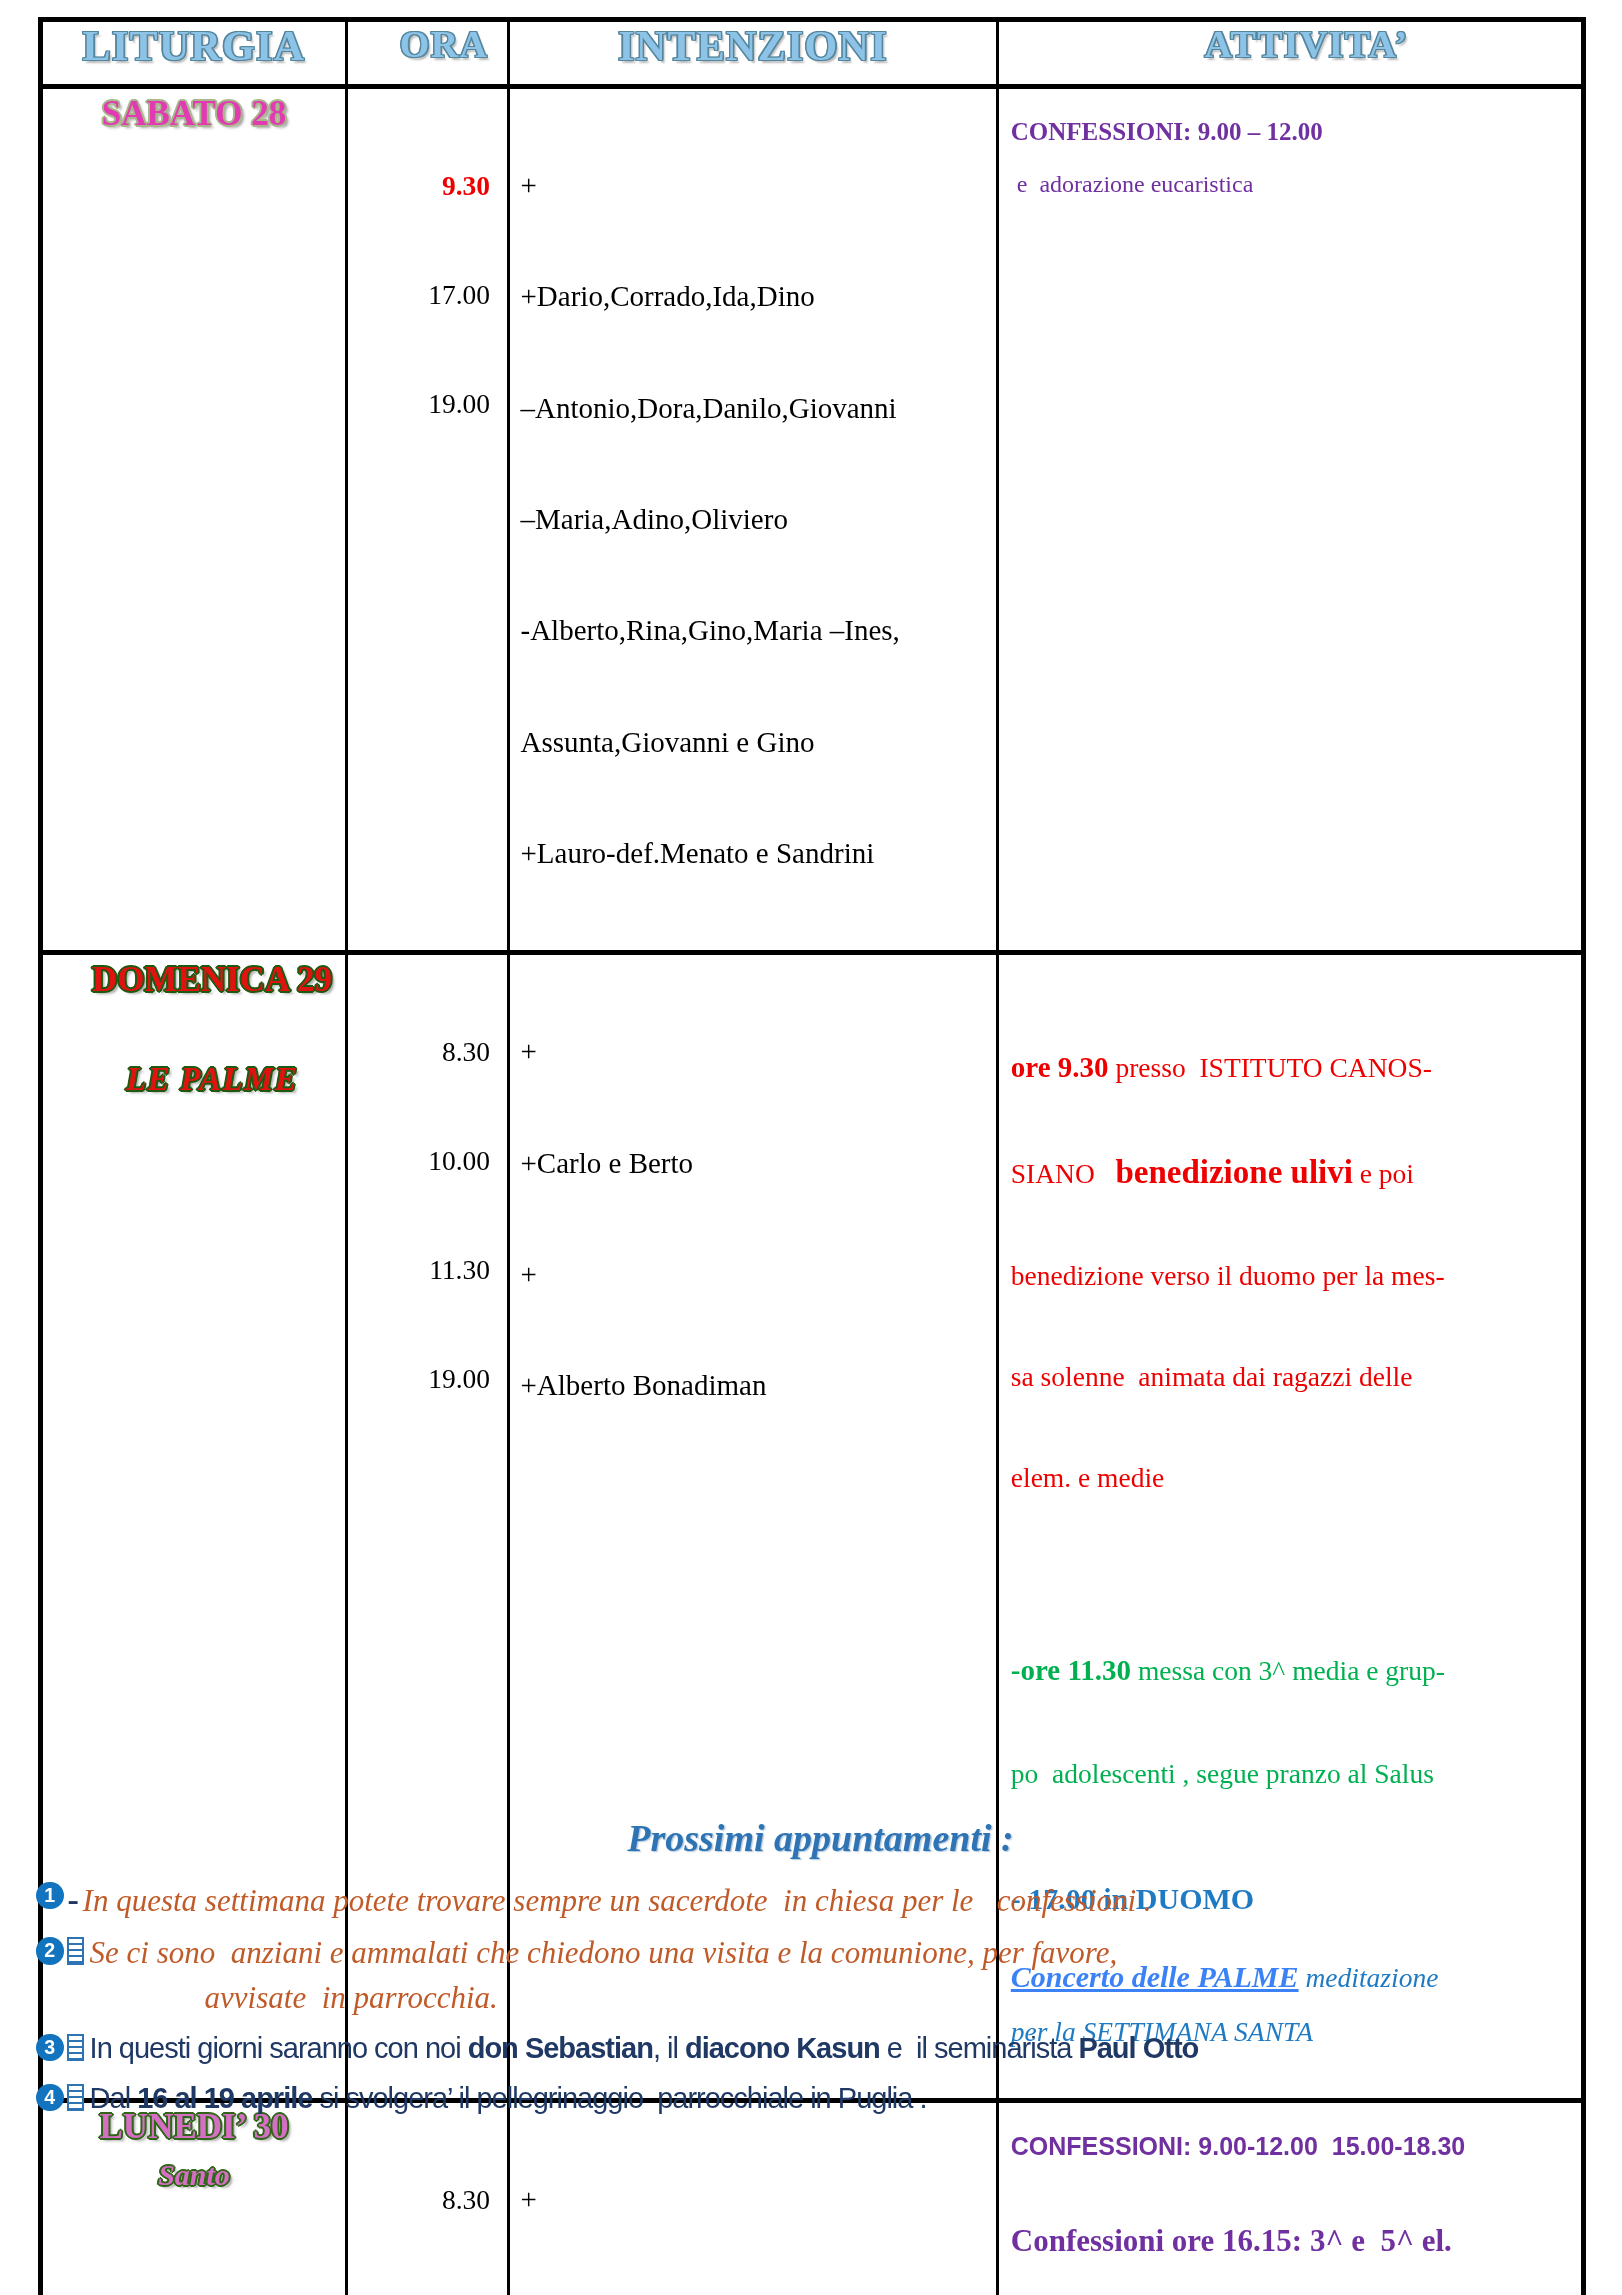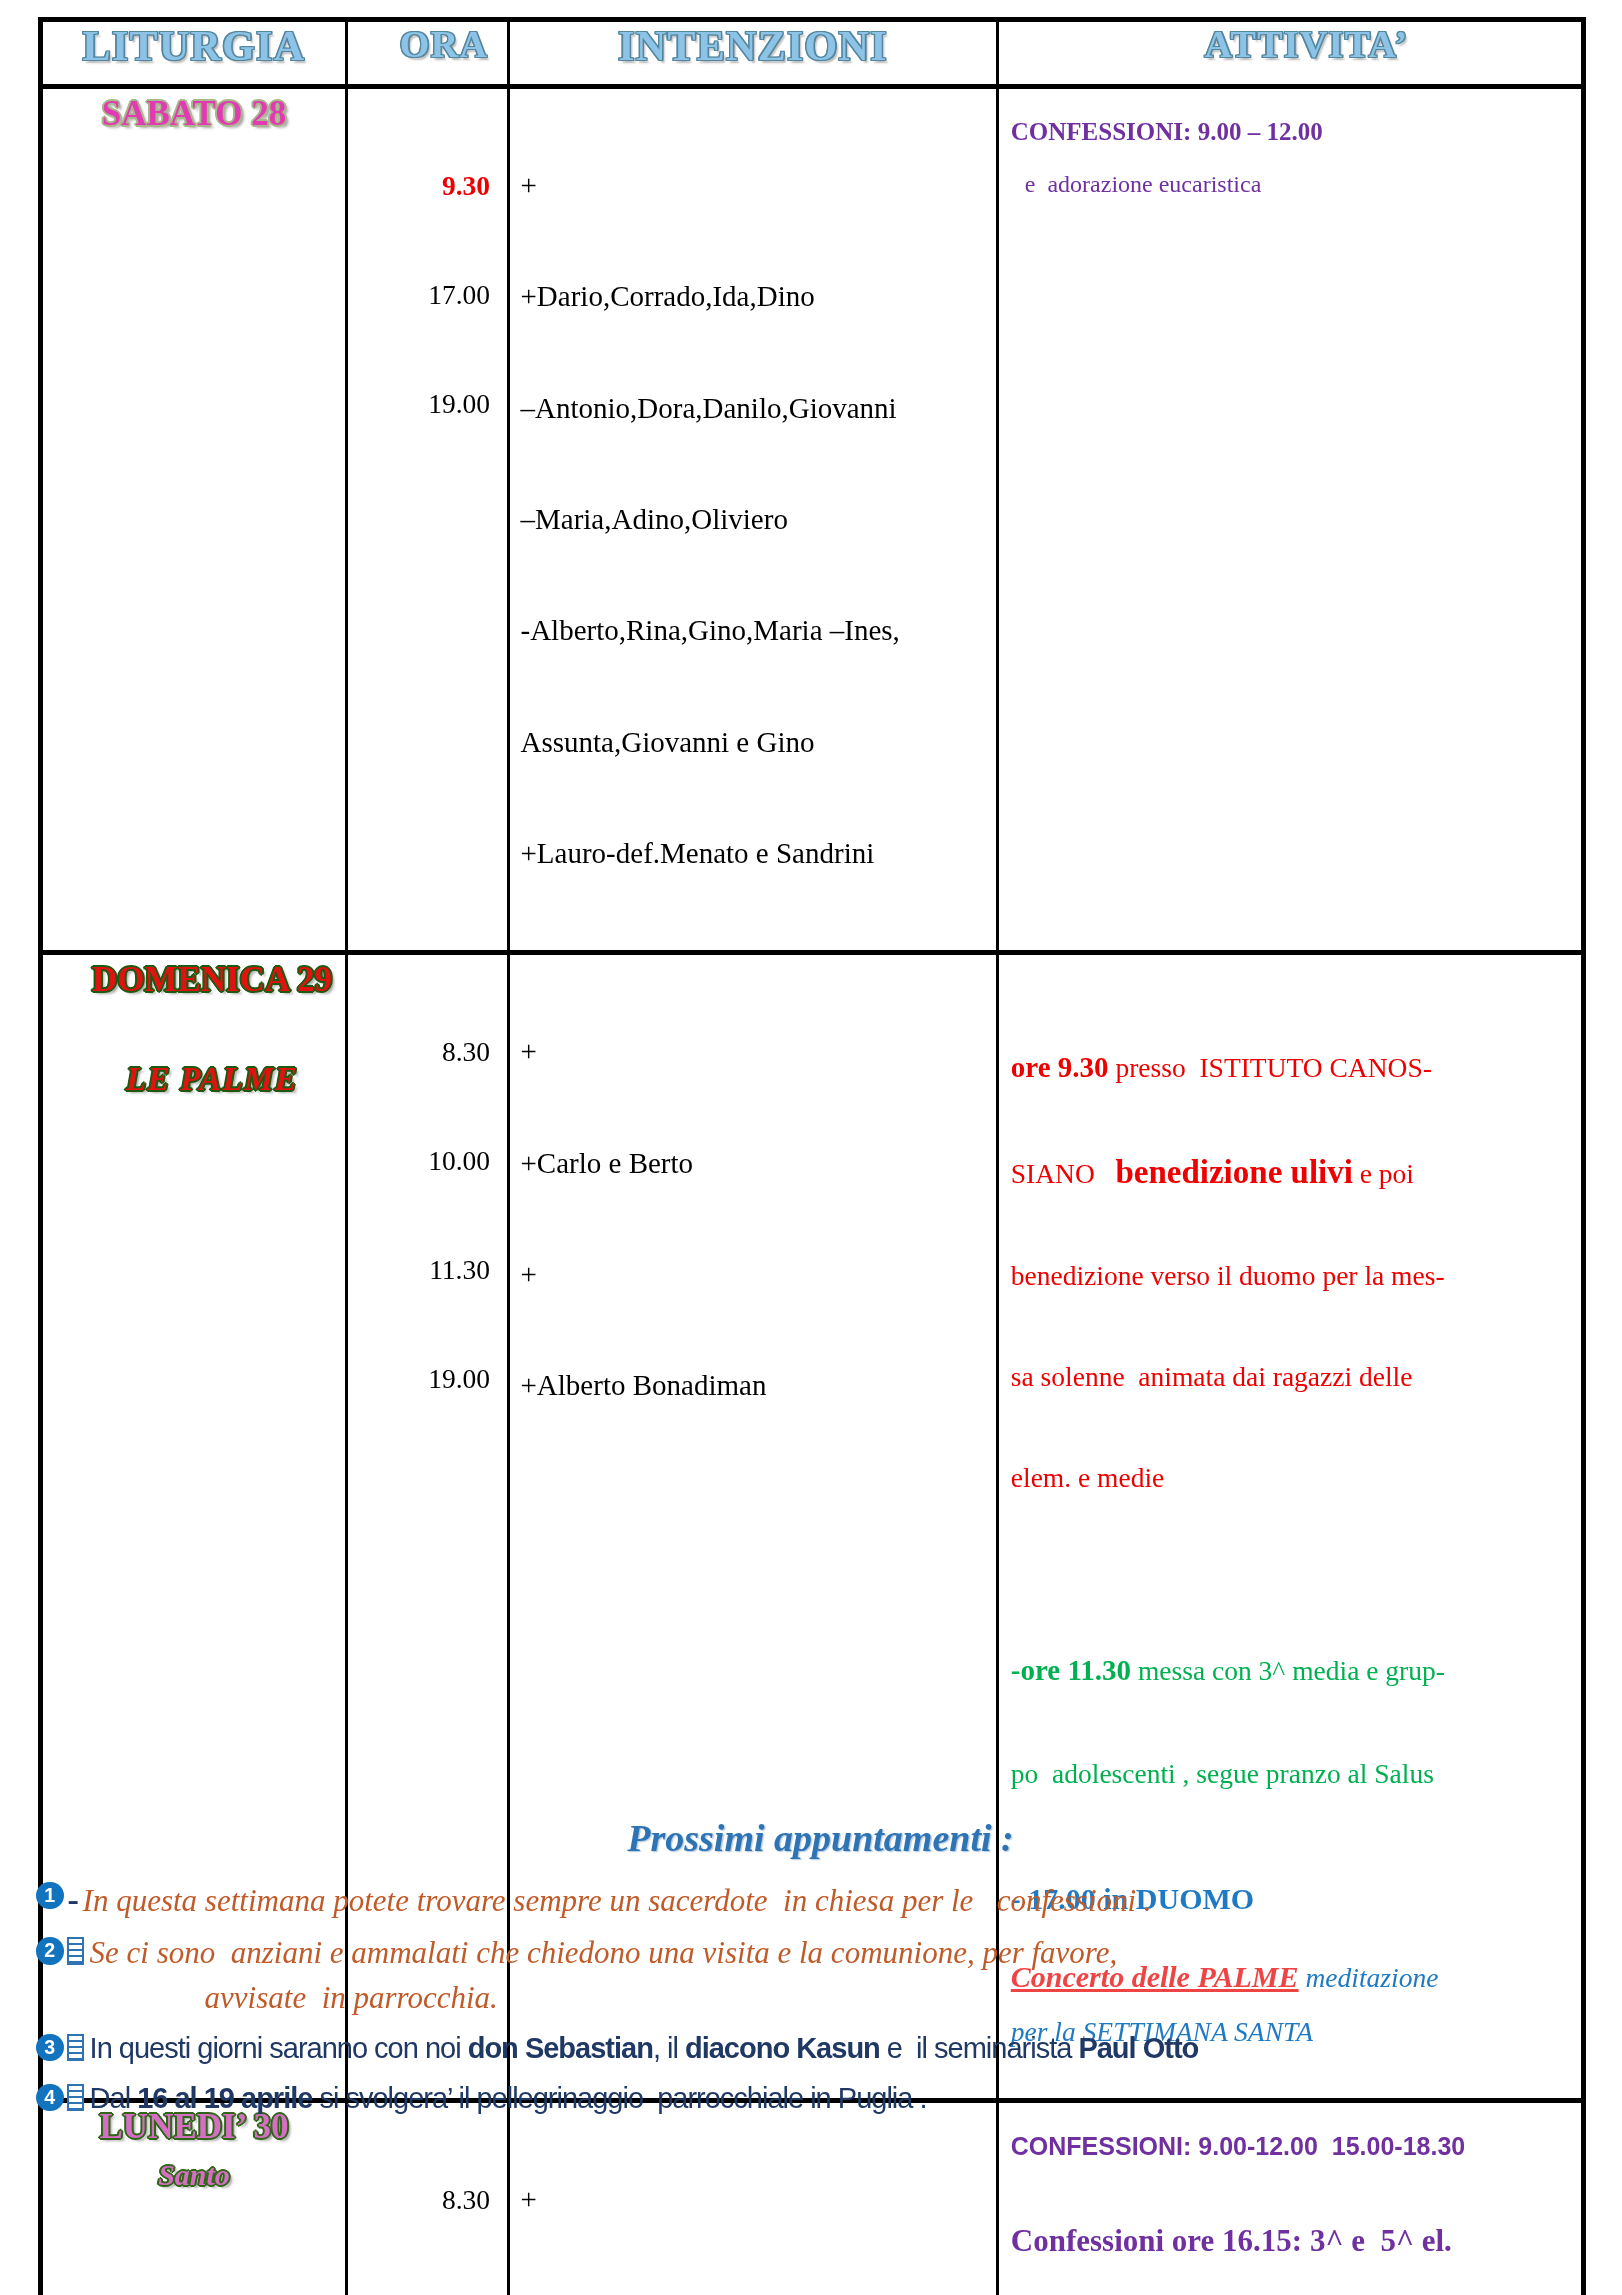--- a/index.html
+++ b/index.html
@@ -34,29 +34,29 @@
   .lepalme{font-size:33px;margin-top:62px;letter-spacing:1.3px;}
 
   .ora-line{display:block;}
   .ora-red{color:#ee0000;font-weight:bold;margin-left:18px;}
 
   .int-line{display:block;}
   .blk{display:block;}
   .purple-sans-b{font-family:"Liberation Sans",sans-serif;font-weight:bold;color:#7030a0;font-size:25px;line-height:1.3;}
   .purple-serif-b{font-weight:bold;color:#7030a0;font-size:27px;line-height:1.3;}
   .purple-big{font-weight:bold;color:#7030a0;font-size:31px;}
-  .purple-reg{color:#7030a0;font-size:24px;margin-left:8px;}
+  .purple-reg{color:#7030a0;font-size:24px;}
   .red42{color:#ee0000;font-size:27.5px;line-height:1.22;}
   .red44b{color:#ee0000;font-weight:bold;font-size:29px;}
   .red50b{color:#ee0000;font-weight:bold;font-size:33px;}
   .green42{color:#00b050;font-size:27.5px;line-height:1.25;}
   .green-b{color:#00b050;font-weight:bold;font-size:29px;}
   .blue-b{color:#1f7ac4;font-weight:bold;font-size:30px;}
   .blue-it{color:#1f7ac4;font-style:italic;font-size:27.5px;}
-  .blue-it-bu{color:#ef4444;font-style:italic;font-weight:bold;font-size:30px;text-decoration:underline;text-decoration-thickness:3.3px;}
+  .blue-it-bu{color:#3b82f6;font-style:italic;font-weight:bold;font-size:30px;text-decoration:underline;text-decoration-thickness:3.3px;}
   .mt60{margin-top:39px;}
 
   
   .ftitle{position:absolute;left:9px;top:1816px;width:1623px;text-align:center;
           font-weight:bold;font-style:italic;font-size:38px;color:#2e74b5;
           text-shadow:1.3px 1.3px 1.3px rgba(100,140,180,.5);}
   .flist{position:absolute;left:36px;top:1875px;width:1557px;}
   .fitem{display:flex;align-items:flex-start;margin-bottom:6.5px;}
   .numcirc{flex:0 0 auto;width:27.5px;height:27.5px;border-radius:50%;background:#1273be;color:#fff;
            font-family:"Liberation Sans",sans-serif;font-weight:bold;font-size:19.6px;

